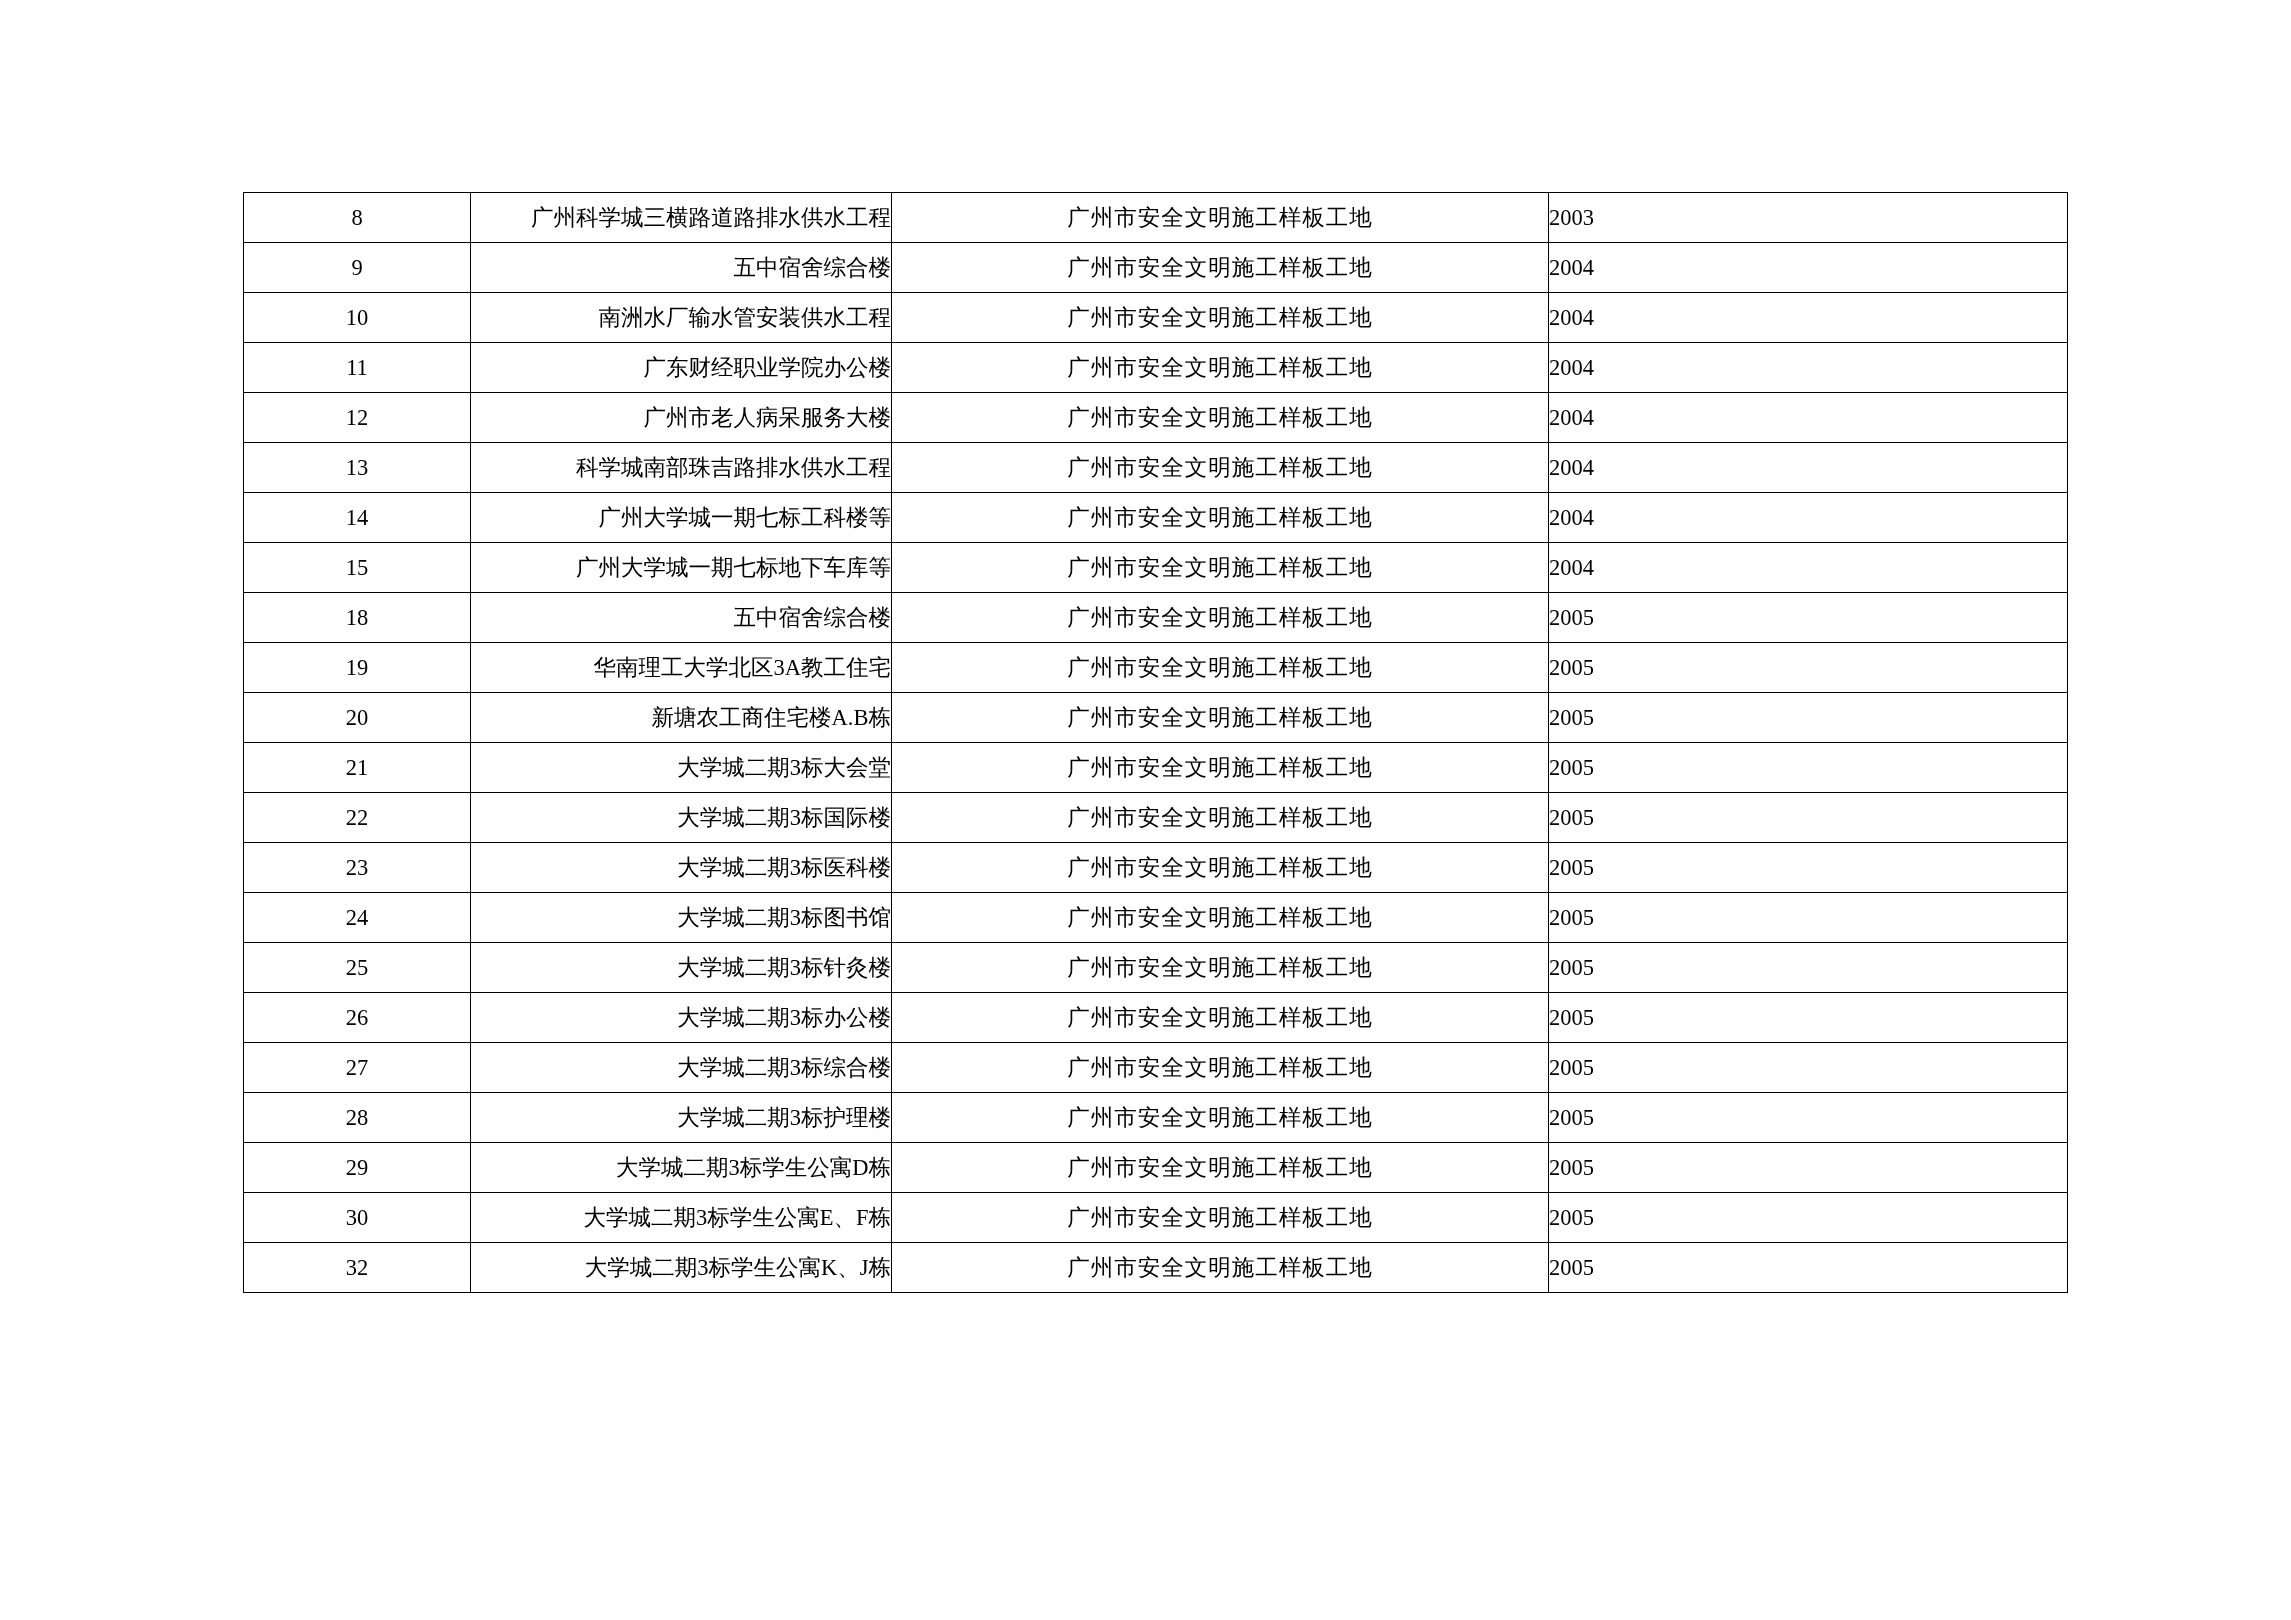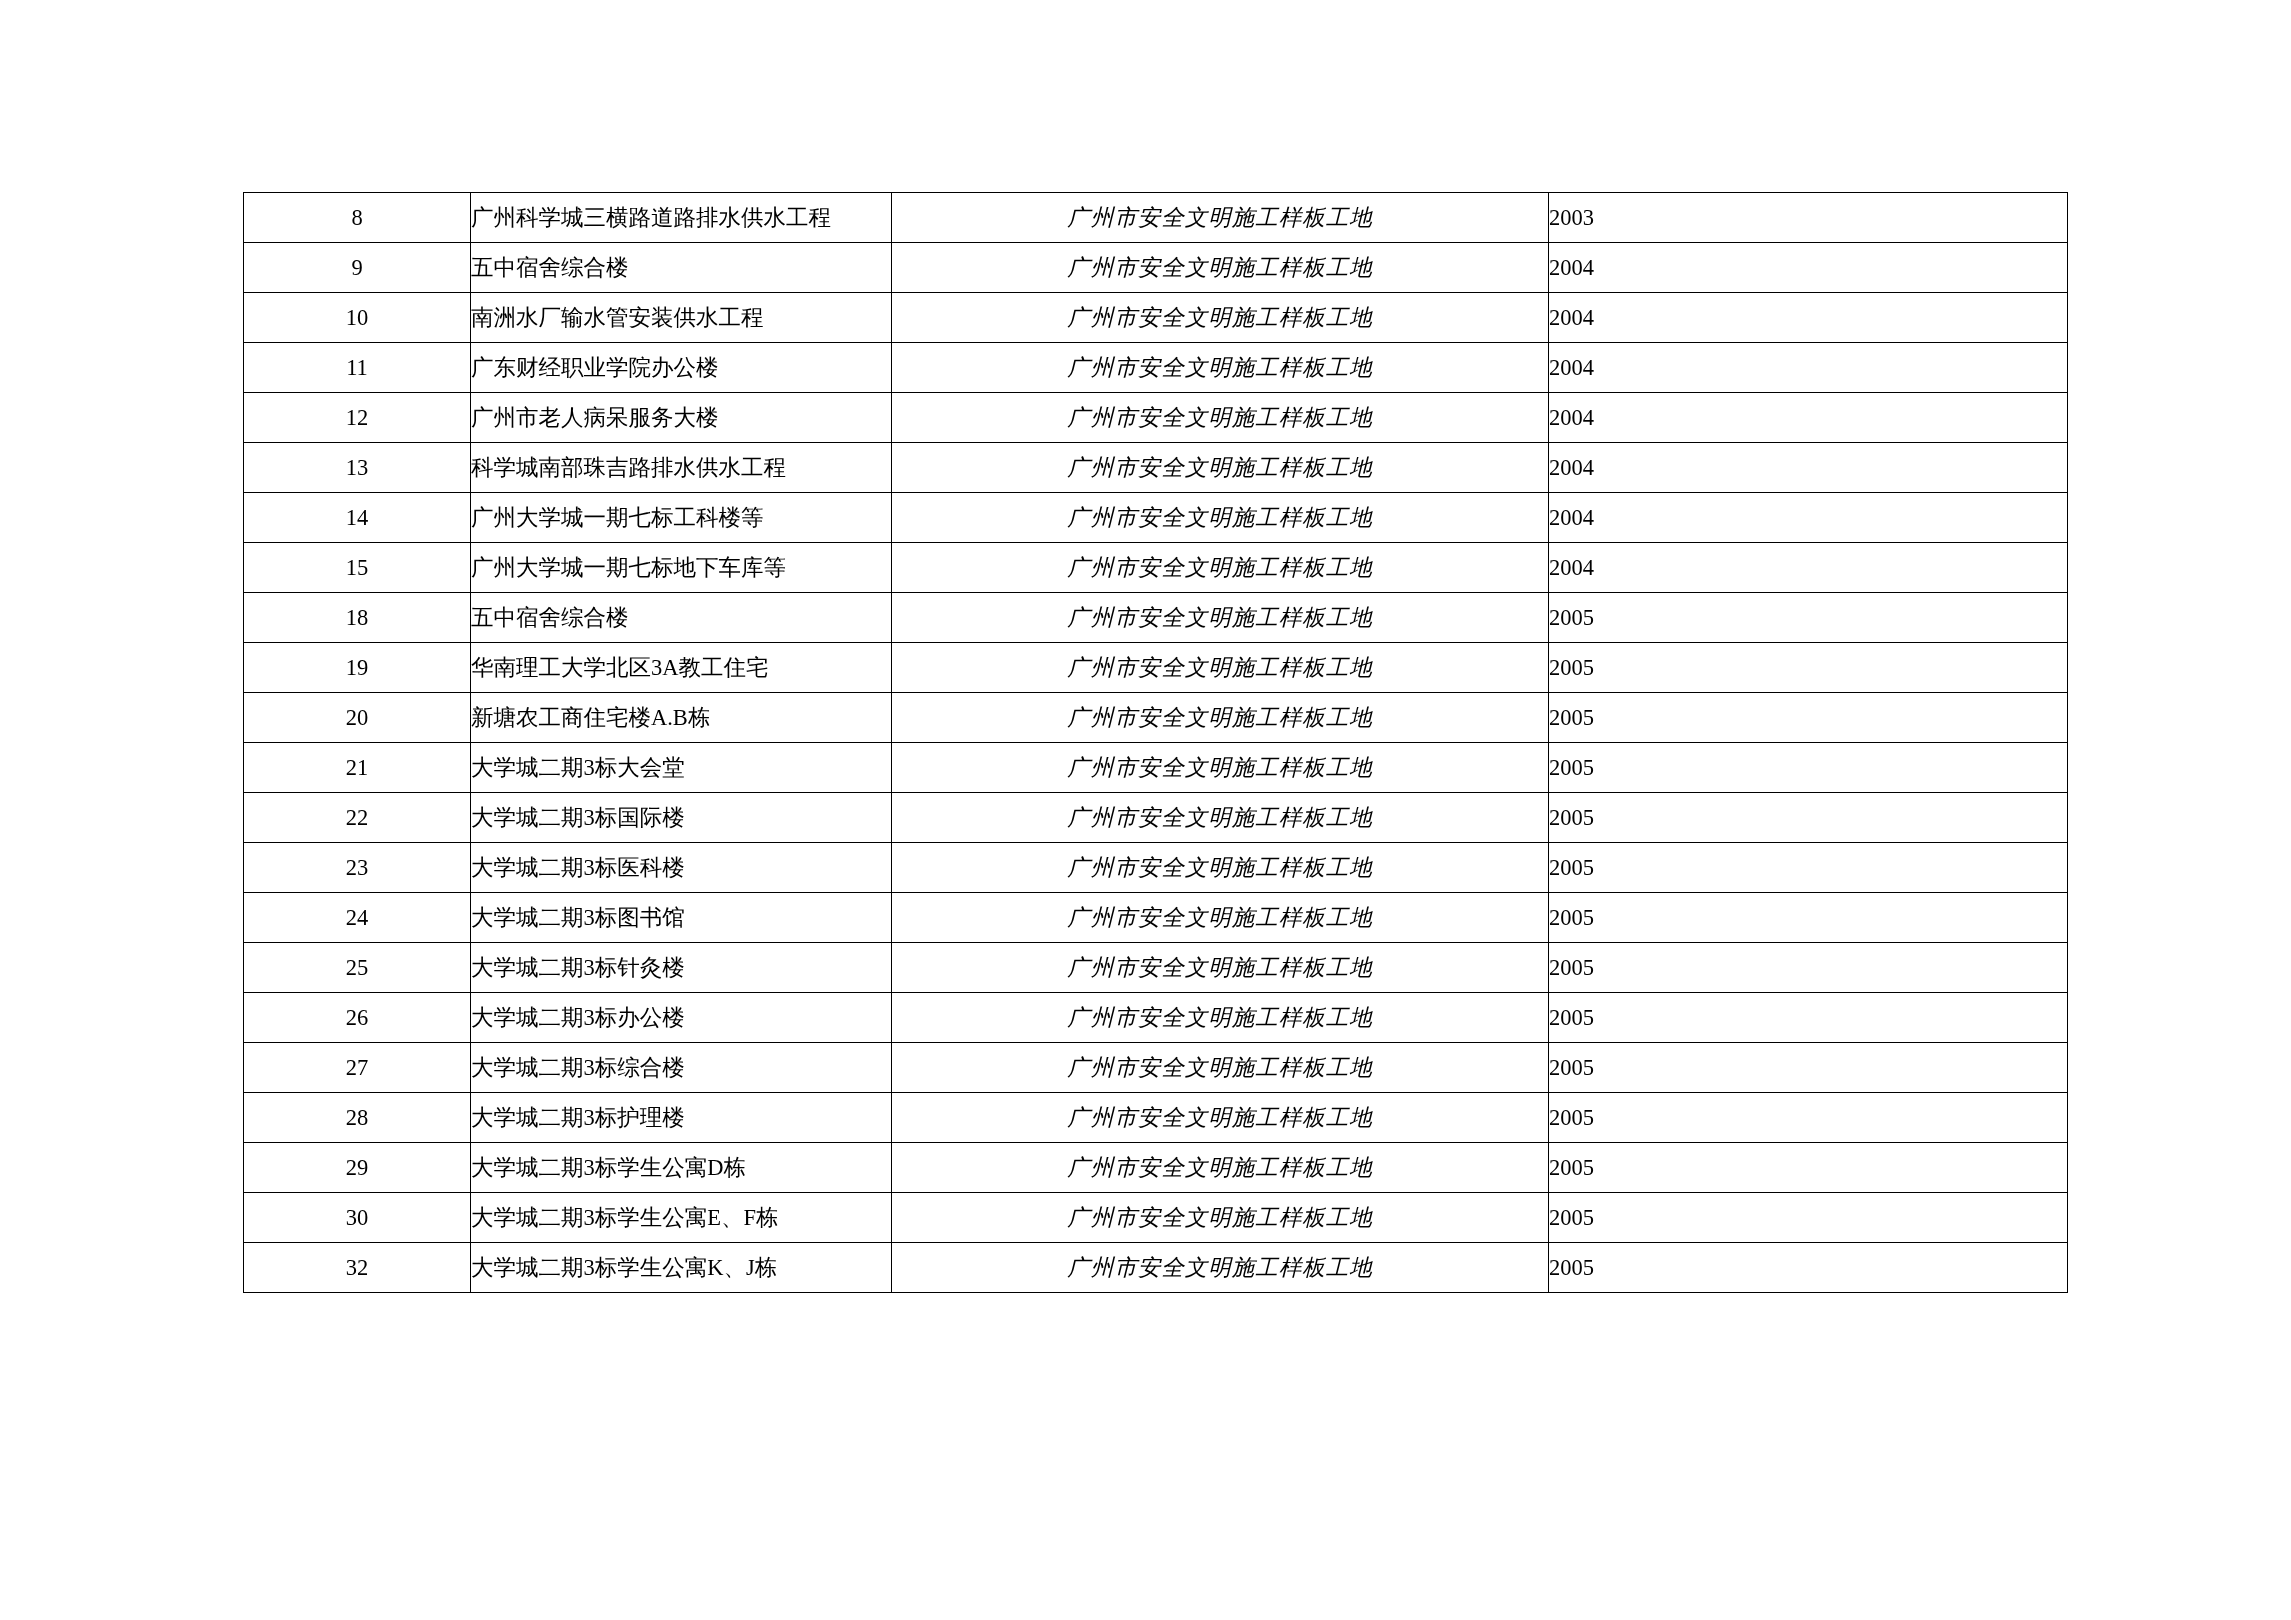--- a/index.html
+++ b/index.html
@@ -42,28 +42,27 @@
   }
   col.c-no    { width: 227px; }
   col.c-name  { width: 421px; }
   col.c-award { width: 657px; }
   col.c-year  { width: 519px; }
 
   td.no {
     text-align: center;
   }
   td.name {
-    text-align: left;
+    text-align: right;
     padding-left: 13.7px;
     letter-spacing: 0px;
   }
   td.award {
     text-align: center;
     letter-spacing: 1px;
-    font-style: italic;
   }
   td.year {
     text-align: left;
   }
 </style>
 </head>
 <body>
 
 <div class="page">
   <div class="table-wrap">

